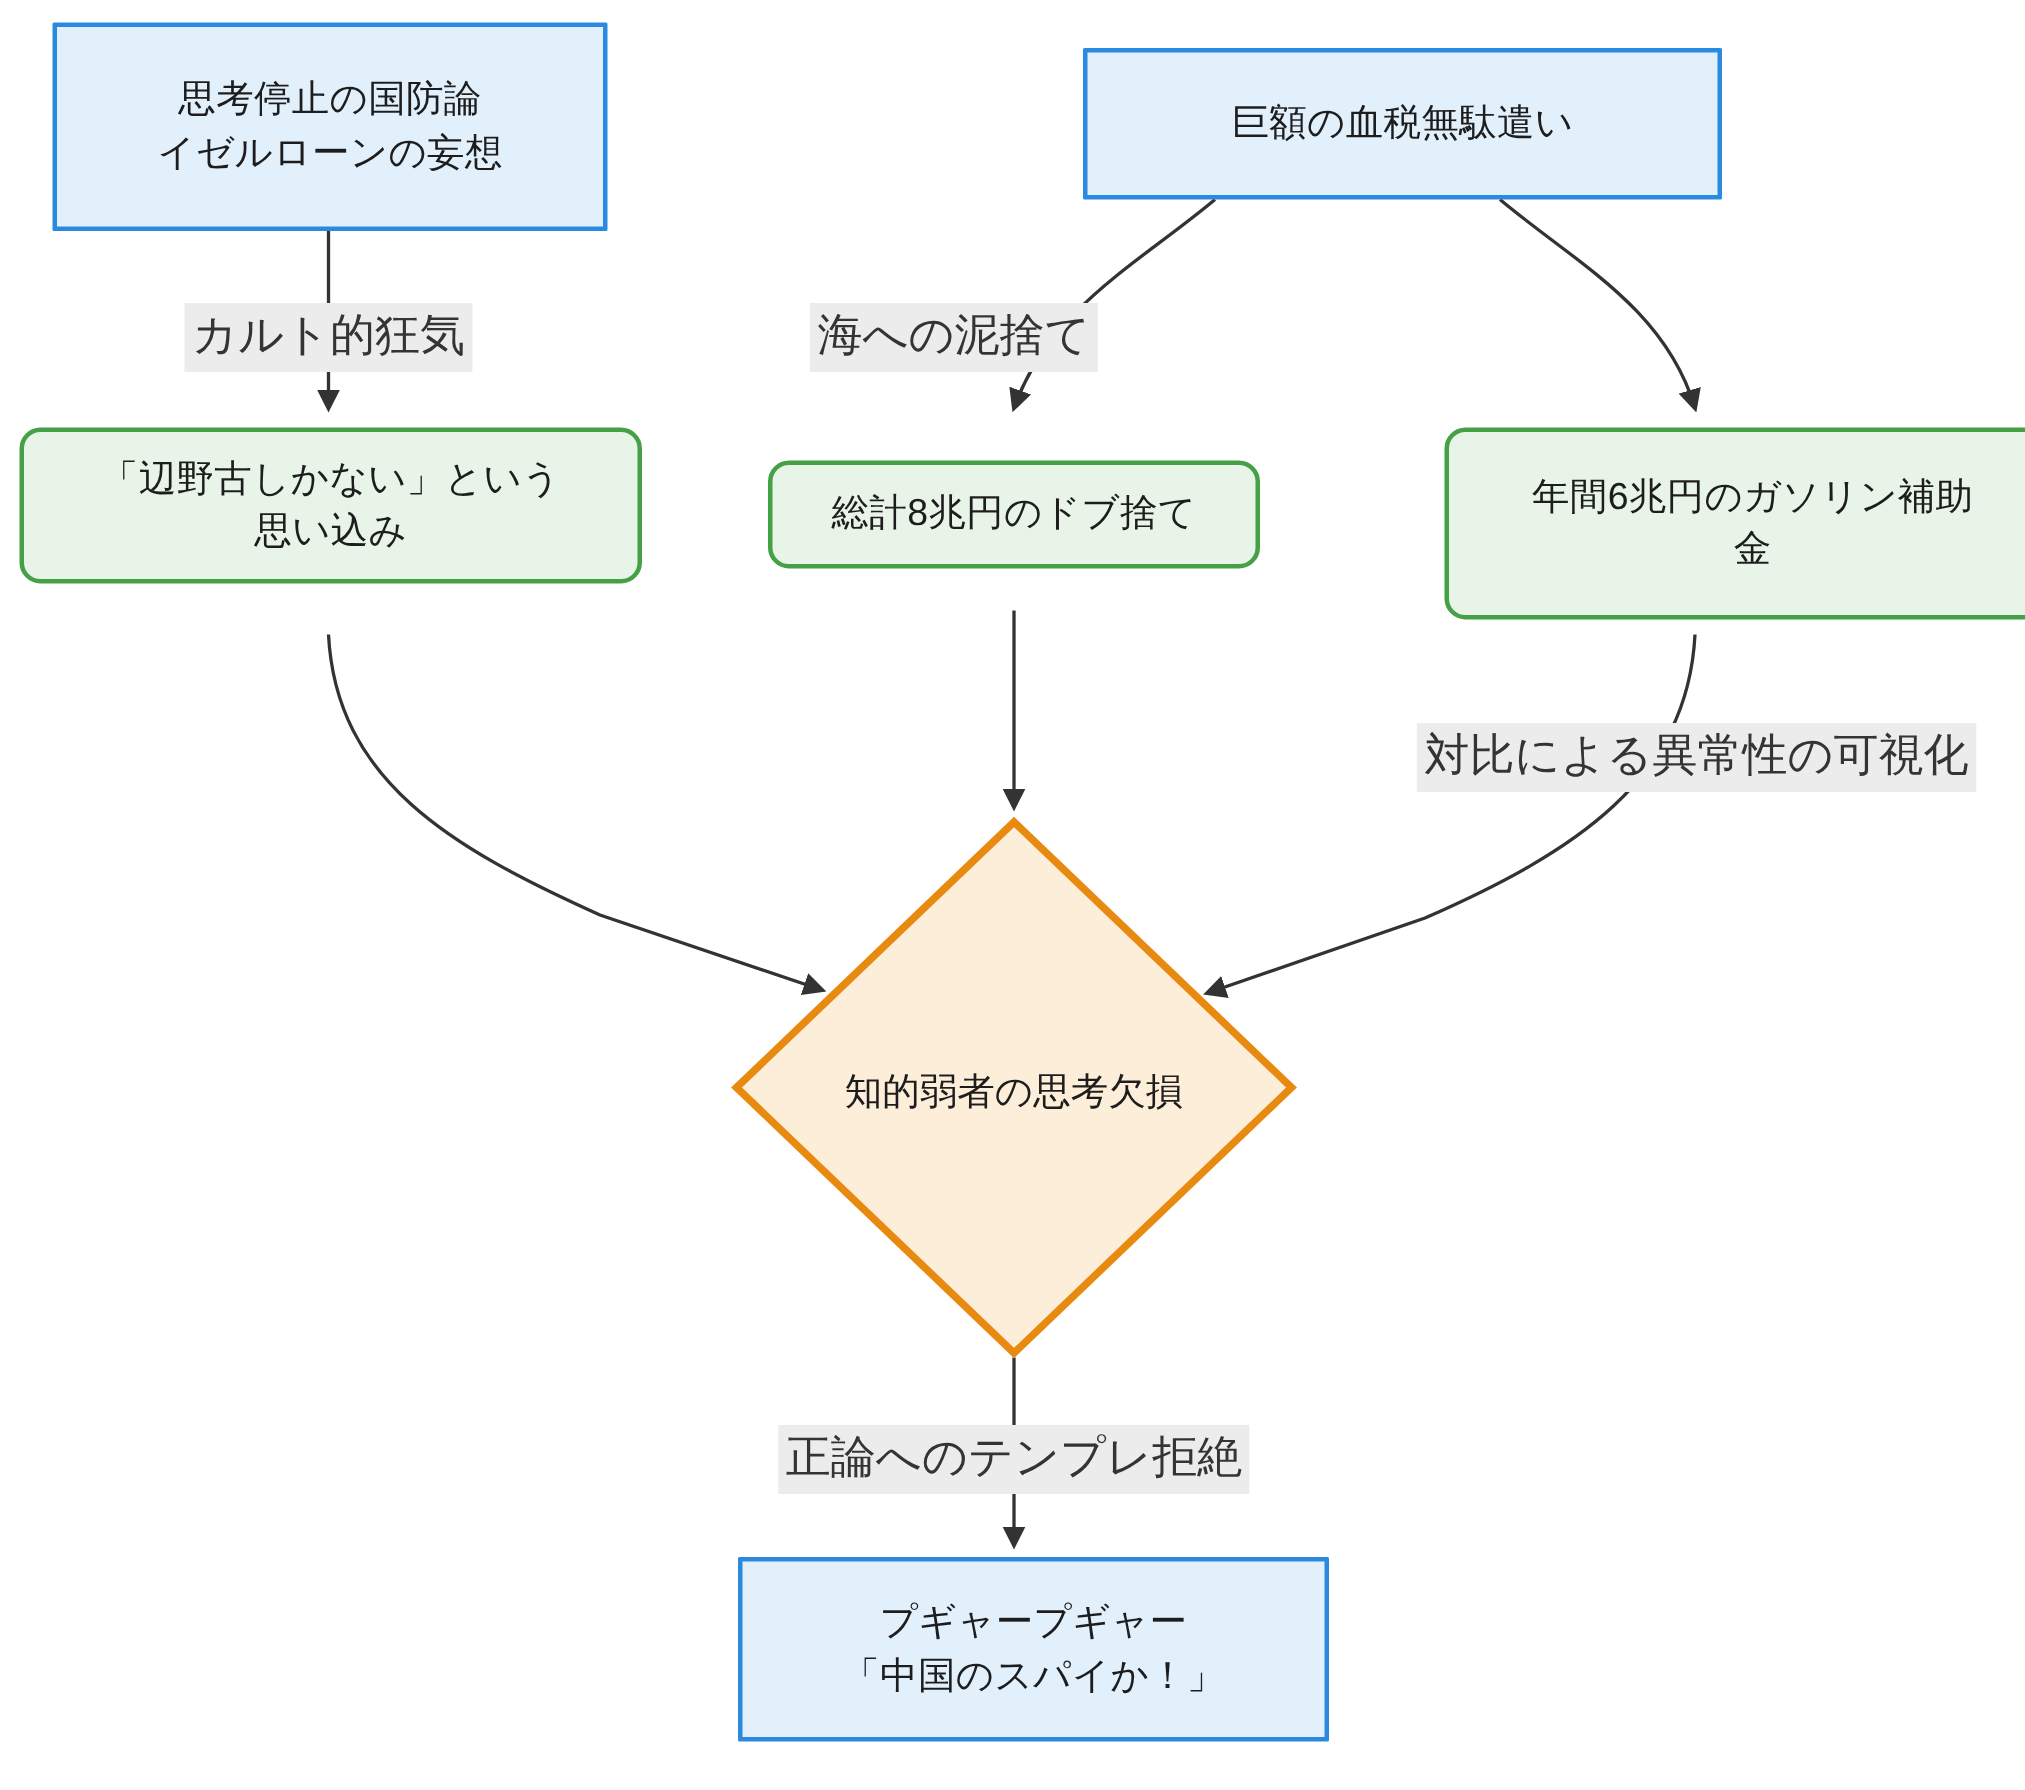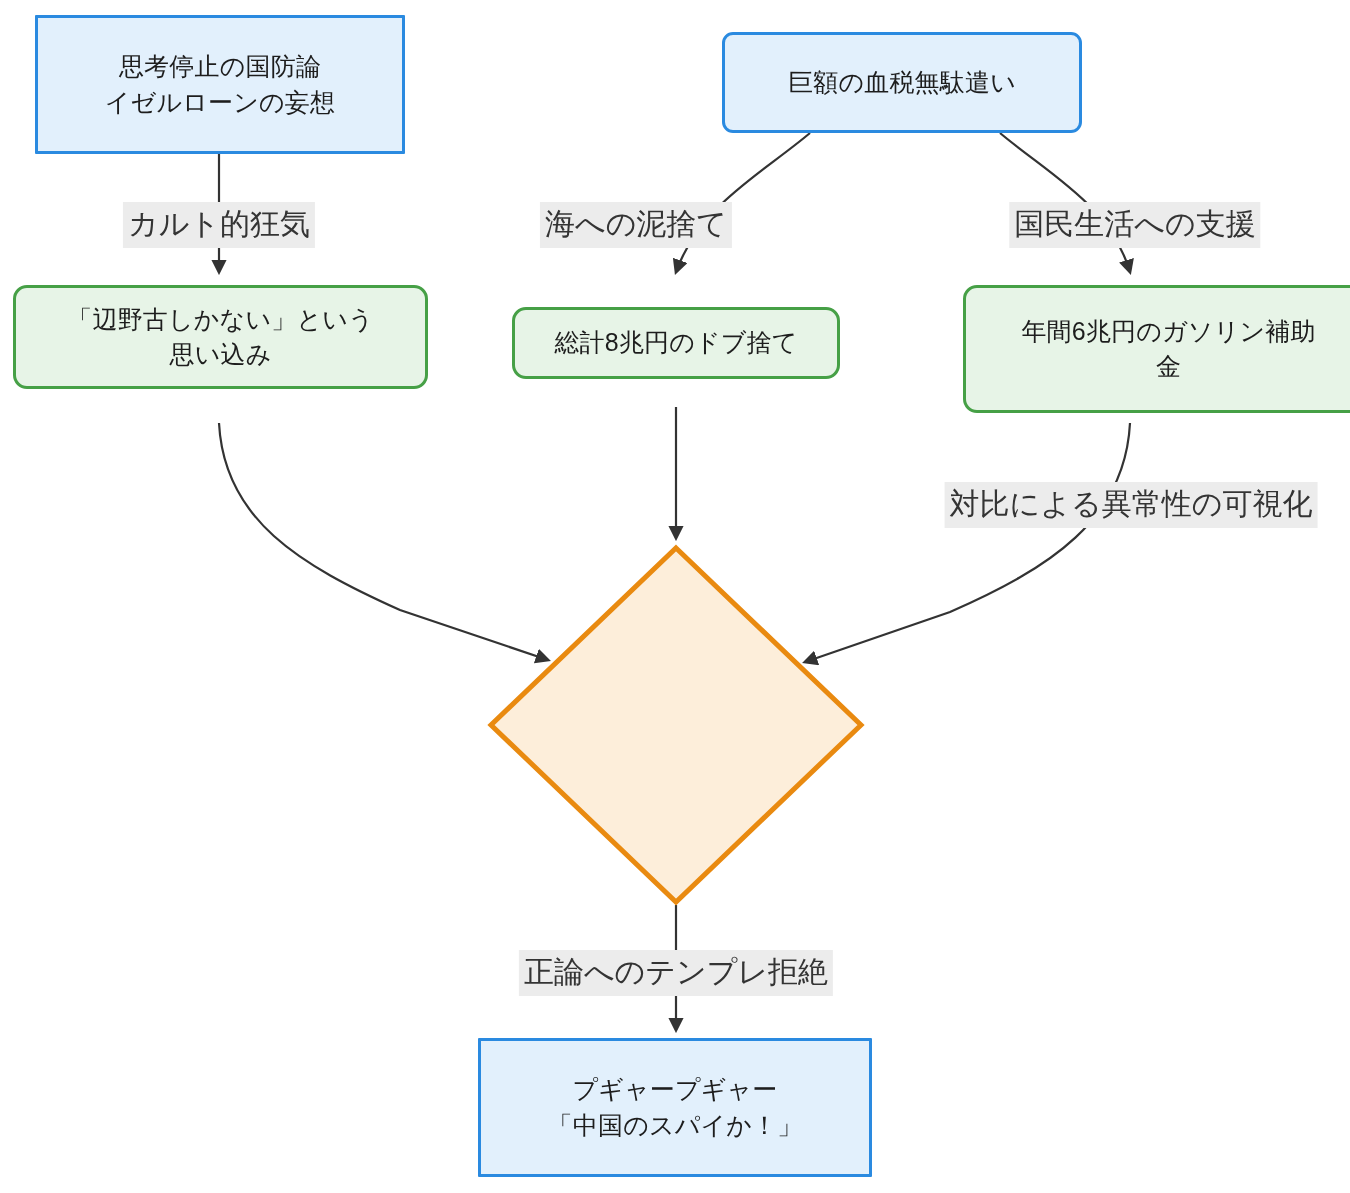--- a/index.html
+++ b/index.html
@@ -105,42 +105,42 @@
     <path d="M 676,407 L 676,538" fill="none" stroke="#333333" stroke-width="2.2" marker-end="url(#arrow)"></path>
 
     <path d="M 1130,423 C 1125,520 1050,568 950,612 L 805,662" fill="none" stroke="#333333" stroke-width="2.2" marker-end="url(#arrow)"></path>
 
     <path d="M 676,905 L 676,1030" fill="none" stroke="#333333" stroke-width="2.2" marker-end="url(#arrow)"></path>
   </svg>
 
   <div class="node rect" style="left:35px; top:15px; width:370px; height:139px;">思考停止の国防論
 イゼルローンの妄想</div>
 
-  <div class="node rect" style="left:722px; top:32px; width:360px; height:101px;border-radius:11px;">巨額の血税無駄遣い</div>
+  <div class="node rect" style="left:722px; top:32px; width:426px; height:101px;">巨額の血税無駄遣い</div>
 
   <div class="node round" style="left:13px; top:285px; width:415px; height:104px;">「辺野古しかない」という
 思い込み</div>
 
   <div class="node round" style="left:512px; top:307px; width:328px; height:72px;">総計8兆円のドブ捨て</div>
 
   <div class="node round" style="left:963px; top:285px; width:411px; height:128px;">年間6兆円のガソリン補助
 金</div>
 
   <div class="diamond-wrap" style="left:488px; top:545px; width:376px; height:360px;">
     <svg width="376" height="360" viewBox="0 0 376 360">
       <polygon points="188,3 373,180 188,357 3,180" fill="#fdeeda" stroke="#e98a10" stroke-width="5"></polygon>
     </svg>
+    <div class="diamond-label" style="top:166px;">知的弱者の思考欠損</div>
   </div>
 
-  <div class="node rect" style="left:478px; top:1038px; width:394px; height:139px;">プギャープギャー
+  <div class="node rect" style="left:492px; top:1038px; width:394px; height:123px;">プギャープギャー
 「中国のスパイか！」</div>
 
   <div class="edge-label" style="left:219px; top:202px;">カルト的狂気</div>
 
   <div class="edge-label" style="left:636px; top:202px;">海への泥捨て</div>
 
-  <div class="edge-label" style="left:1135px; top:202px;">国民生活への支援</div>
 
   <div class="edge-label" style="left:1131px; top:470px;margin-top:12px;">対比による異常性の可視化</div>
 
   <div class="edge-label" style="left:676px; top:950px;">正論へのテンプレ拒絶</div>
 
 </div>
 
 </body></html>

